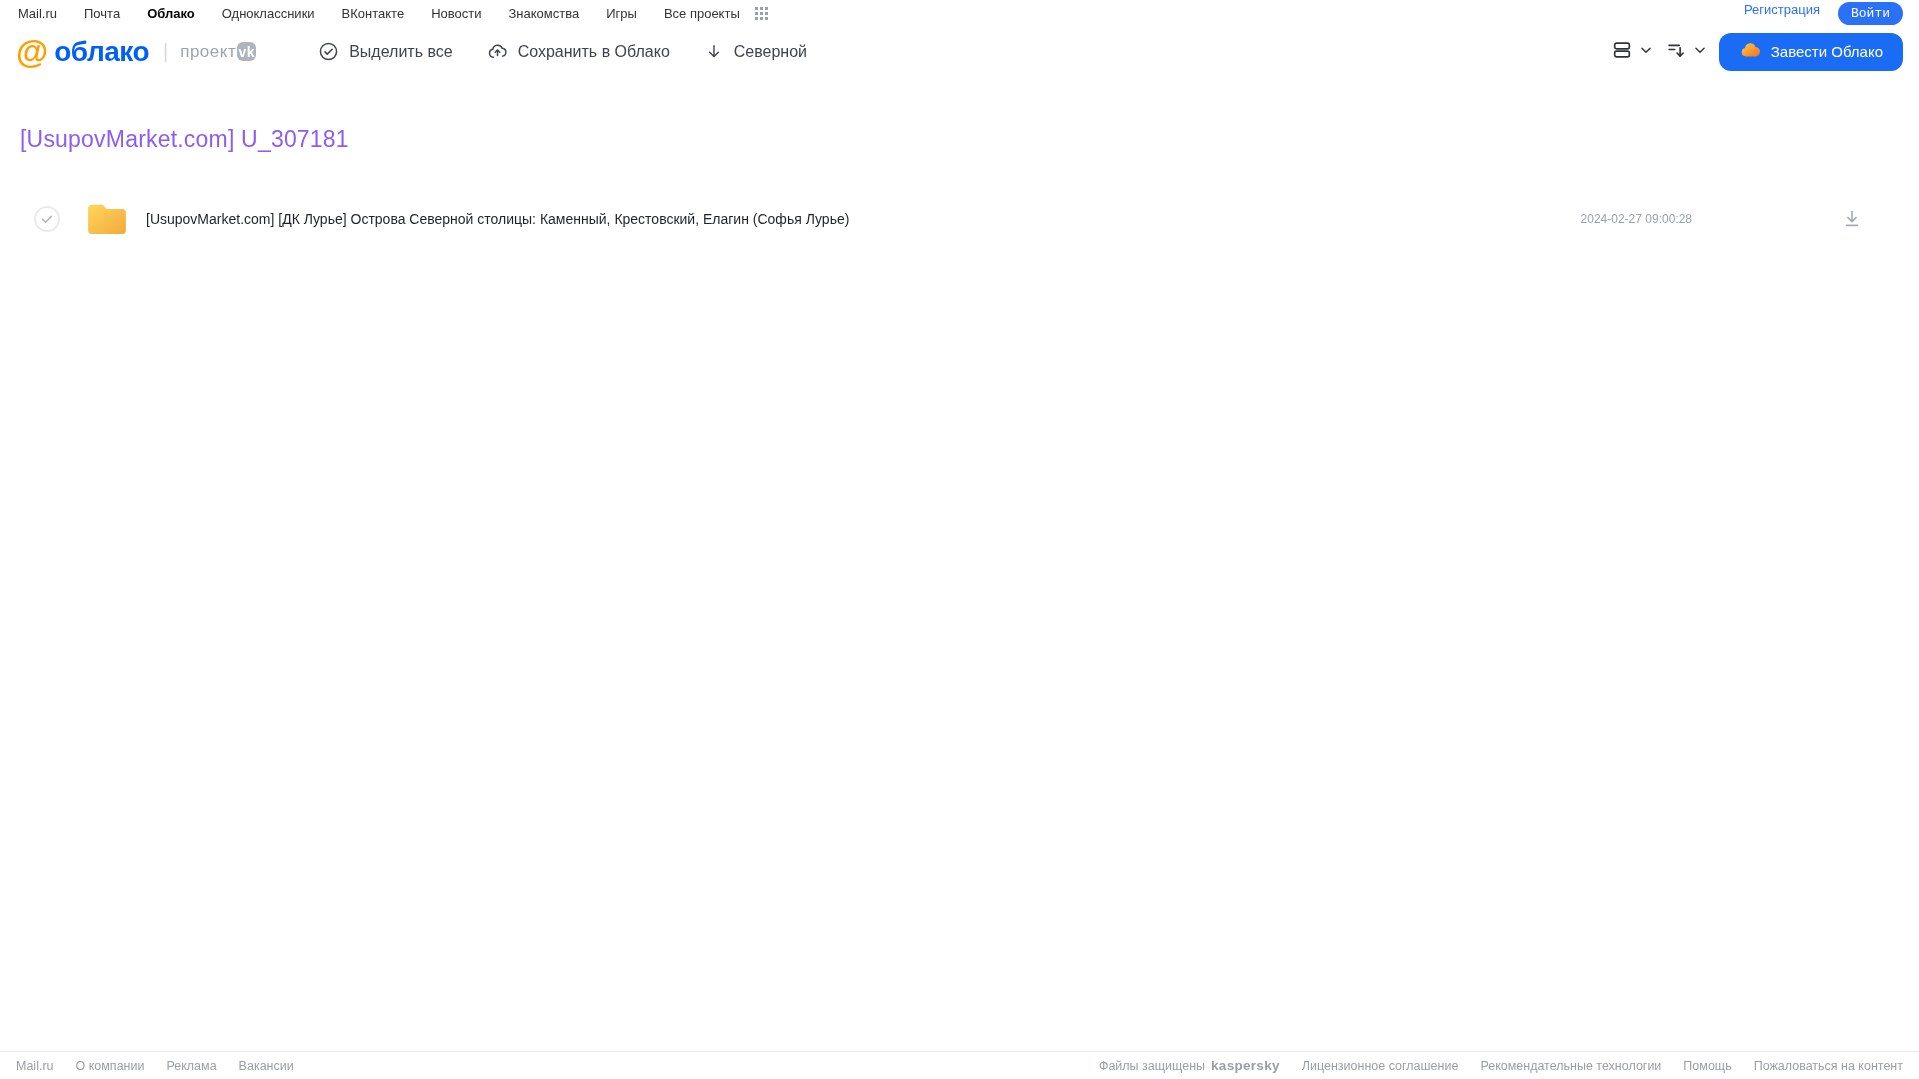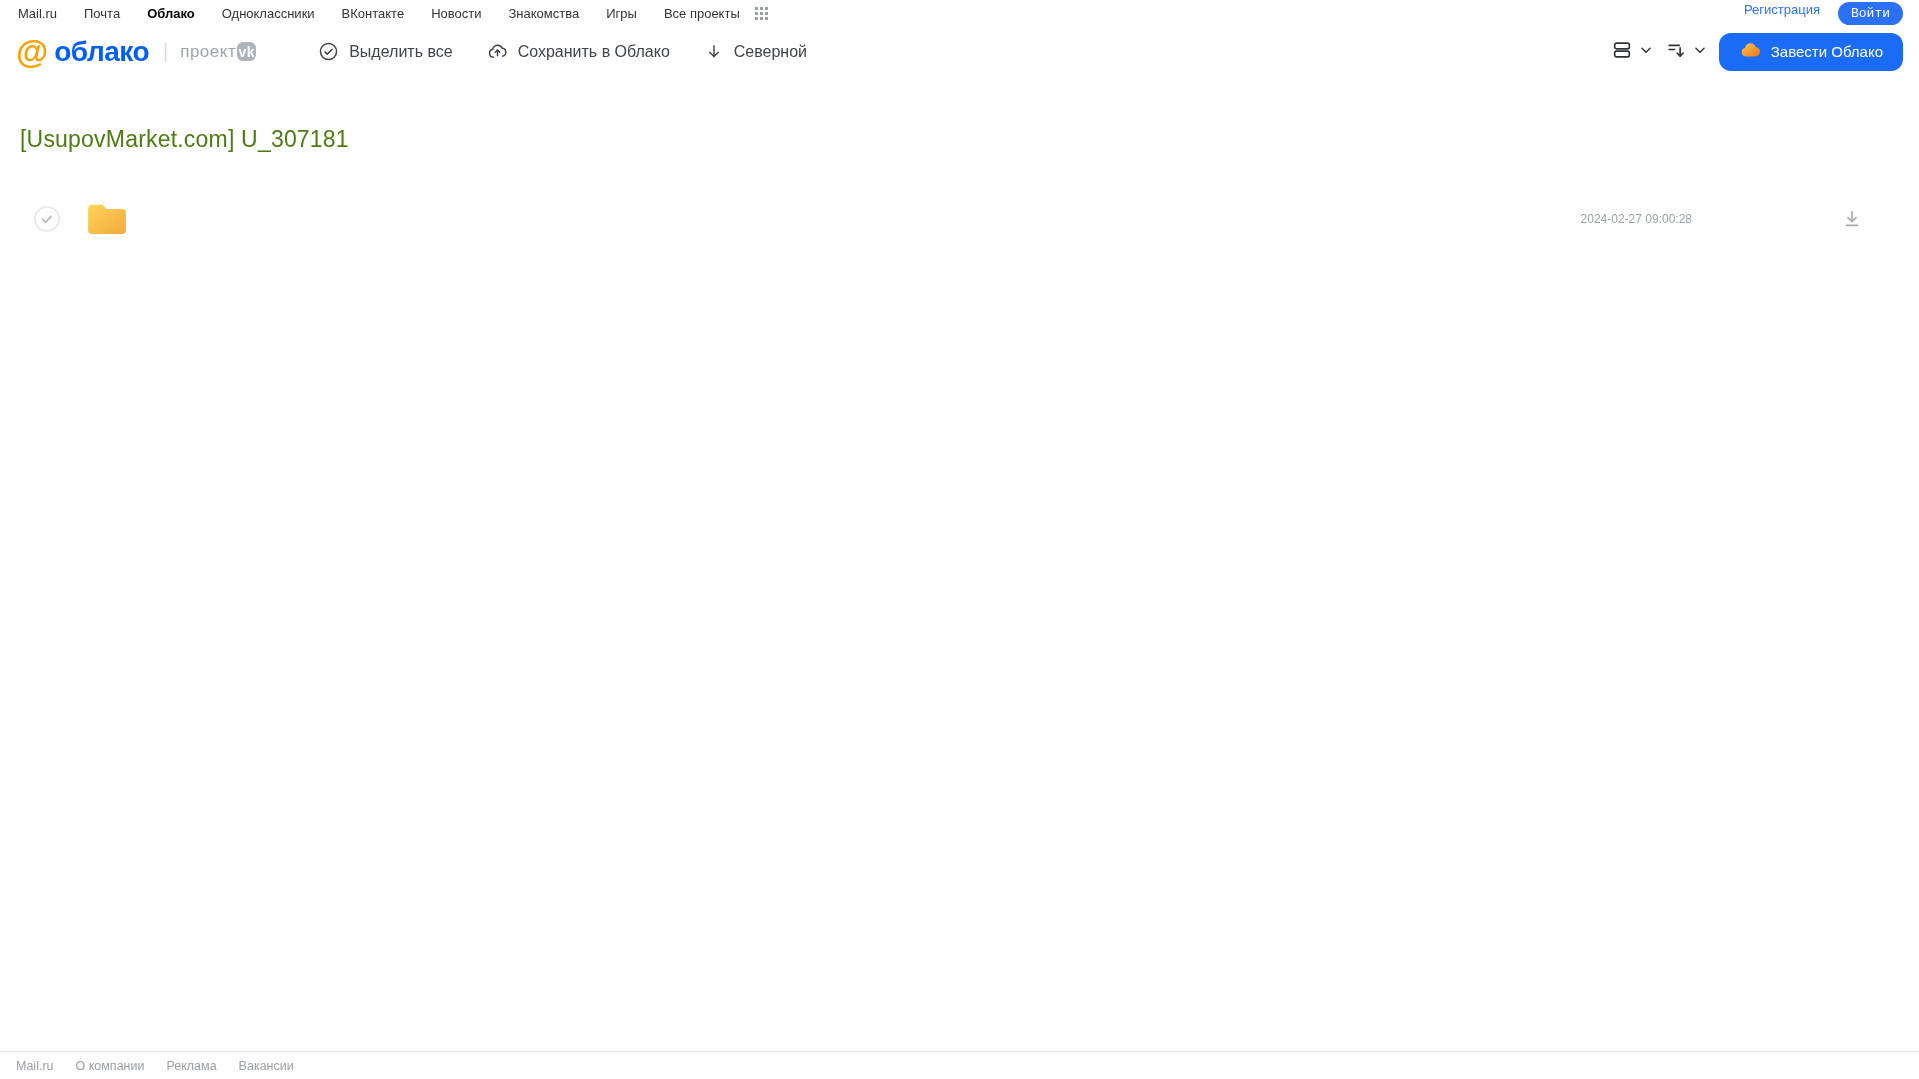--- a/index.html
+++ b/index.html
@@ -43,21 +43,21 @@
   .header-controls { display: flex; align-items: center; gap: 12px; }
   .icon-control { display: flex; align-items: center; gap: 6px; cursor: pointer; }
   .create-btn {
     height: 38px; background: #1b6cf5; color: #fff; border: none; border-radius: 12px;
     font-size: 15px; display: flex; align-items: center; gap: 10px; padding: 0 20px;
     cursor: pointer; font-family: inherit;
   }
 
   
   .content { padding: 0 20px; }
-  .page-title { font-size: 23px; font-weight: 500; color: #4d7c0f; margin-top: 50px; letter-spacing: 0.2px; }
+  .page-title { font-size: 23px; font-weight: 500; color: #8b5cf6; margin-top: 50px; letter-spacing: 0.2px; }
 
   .file-row { display: flex; align-items: center; margin-top: 44px; padding: 0 36px 0 14px; height: 44px; cursor: pointer; }
   .row-checkbox {
     width: 26px; height: 26px; border-radius: 50%; border: 2px solid #e8eaed;
     display: flex; align-items: center; justify-content: center; cursor: pointer; flex: none;
   }
   .folder-icon { margin-left: 26px; flex: none; display: flex; }
   .file-name { margin-left: 18px; font-size: 14px; color: #1f2328; white-space: nowrap; overflow: hidden; text-overflow: ellipsis; }
   .row-spacer { flex: 1; }
   .file-date { color: #9ba1a8; font-size: 12px; margin-right: 149px; white-space: nowrap; }
@@ -211,33 +211,44 @@
       <svg width="42" height="34" viewBox="0 0 44 36">
         <defs>
           <linearGradient id="fg" x1="0" y1="0" x2="1" y2="1">
             <stop offset="0" stop-color="#ffd65c"></stop>
             <stop offset="1" stop-color="#f2a93b"></stop>
           </linearGradient>
         </defs>
         <path fill="url(#fg)" d="M2 7a4 4 0 0 1 4-4h11.5l4 4.5H38a4 4 0 0 1 4 4V30a4 4 0 0 1-4 4H6a4 4 0 0 1-4-4z"></path>
       </svg>
     </span>
+    <a class="file-name">[UsupovMarket.com] [ДК Лурье] Острова Северной столицы: Каменный, Крестовский, Елагин (Софья Лурье)</a>
     <div class="row-spacer"></div>
     <span class="file-date">2024-02-27 09:00:28</span>
     <span class="row-download">
       <svg width="22" height="22" viewBox="0 0 24 24" fill="none" stroke="#a6abb3" stroke-width="1.8" stroke-linecap="round" stroke-linejoin="round">
         <path d="M12 4v10.5"></path>
         <path d="M7.6 10.5l4.4 4.4 4.4-4.4"></path>
         <path d="M6 19h12"></path>
       </svg>
     </span>
   </div>
 </div>
 
 <div class="footer">
   <div class="footer-left">
     <a class="footer-link">Mail.ru</a>
     <a class="footer-link">О компании</a>
     <a class="footer-link">Реклама</a>
     <a class="footer-link">Вакансии</a>
   </div>
   <div class="footer-spacer"></div>
+  <div class="footer-right">
+    <span class="kaspersky-wrap">
+      <span>Файлы защищены</span>
+      <a class="kaspersky-logo">kaspersky</a>
+    </span>
+    <a class="footer-link">Лицензионное соглашение</a>
+    <a class="footer-link">Рекомендательные технологии</a>
+    <a class="footer-link">Помощь</a>
+    <a class="footer-link">Пожаловаться на контент</a>
+  </div>
 </div>
 
 </body></html>

